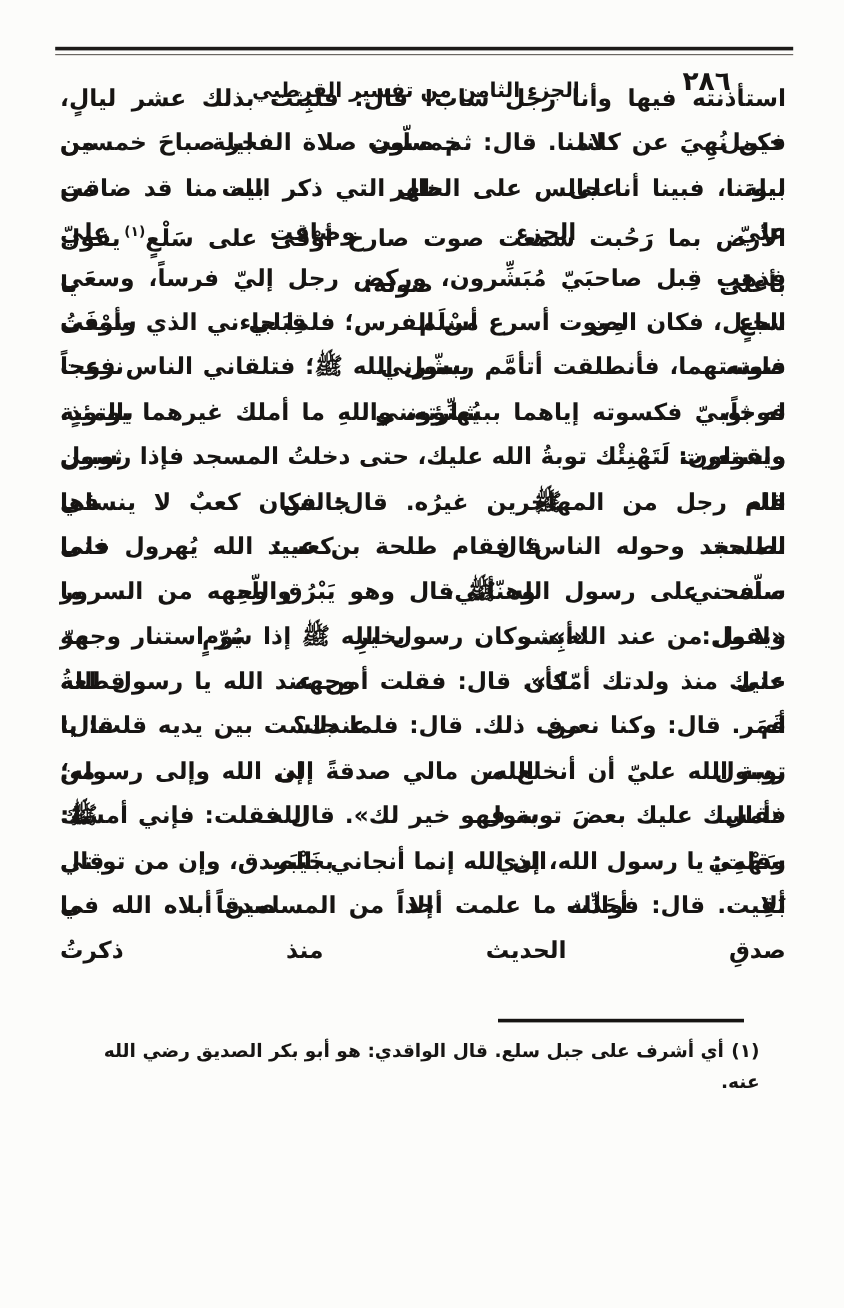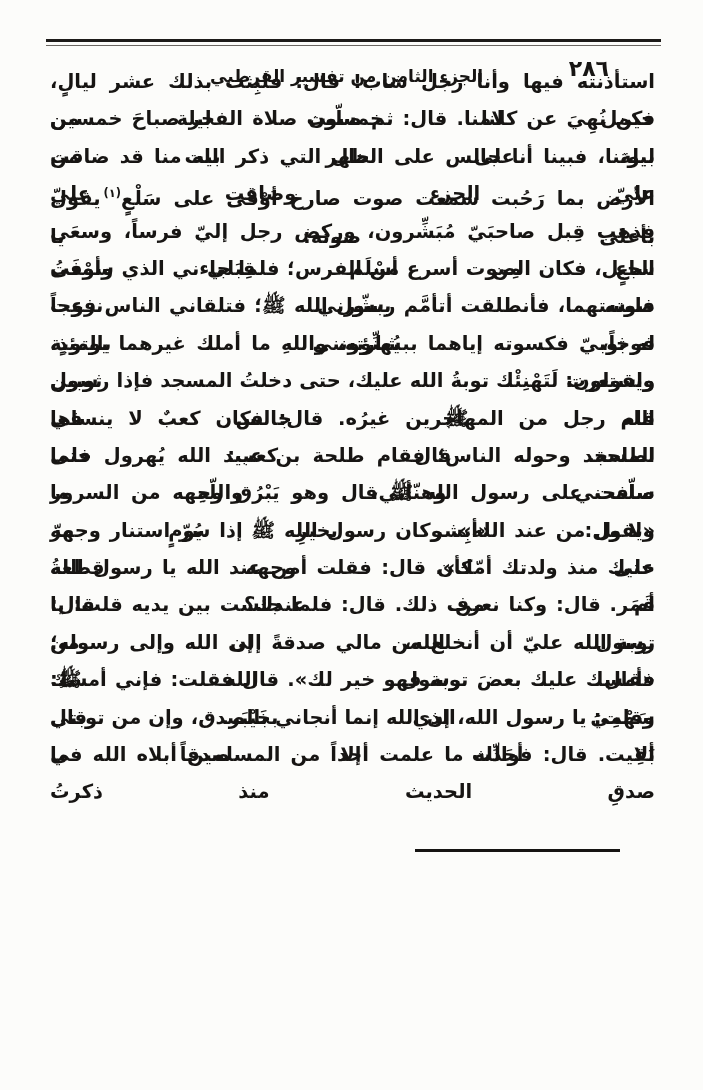--- a/index.html
+++ b/index.html
@@ -120,14 +120,17 @@
     <div class="line"><span class="line-inner">عليك منذ ولدتك أمّك». قال: فقلت أمن عند الله يا رسول الله أم من عندك؟ قال:</span></div>
     <div class="line"><span class="line-inner">قَمَر. قال: وكنا نعرف ذلك. قال: فلما جلست بين يديه قلت: يا رسول الله، إن من</span></div>
     <div class="line"><span class="line-inner">توبة الله عليّ أن أنخلع من مالي صدقةً إلى الله وإلى رسوله؛ فقال رسول الله ﷺ:</span></div>
     <div class="line"><span class="line-inner">«أمسِك عليك بعضَ توبة فهو خير لك». قال فقلت: فإني أمسك سَهْمِيَ الذي بخَيْبَر. قال</span></div>
     <div class="line"><span class="line-inner">وقلت: يا رسول الله، إن الله إنما أنجاني بالصدق، وإن من توبتي ألا أحَدِّث إلا صدقاً ما</span></div>
     <div class="line"><span class="line-inner">بَقِيت. قال: فوالله ما علمت أحداً من المسلمين أبلاه الله في صدقِ الحديث منذ ذكرتُ</span></div>
   </div>
 
   <div class="footnote-rule"></div>
 
+  <div class="footnote">
+    <span class="fn-marker">(١)</span><span>أي أشرف على جبل سلع. قال الواقدي: هو أبو بكر الصديق رضي الله عنه.</span>
+  </div>
 
 </div>
 
 </body></html>

